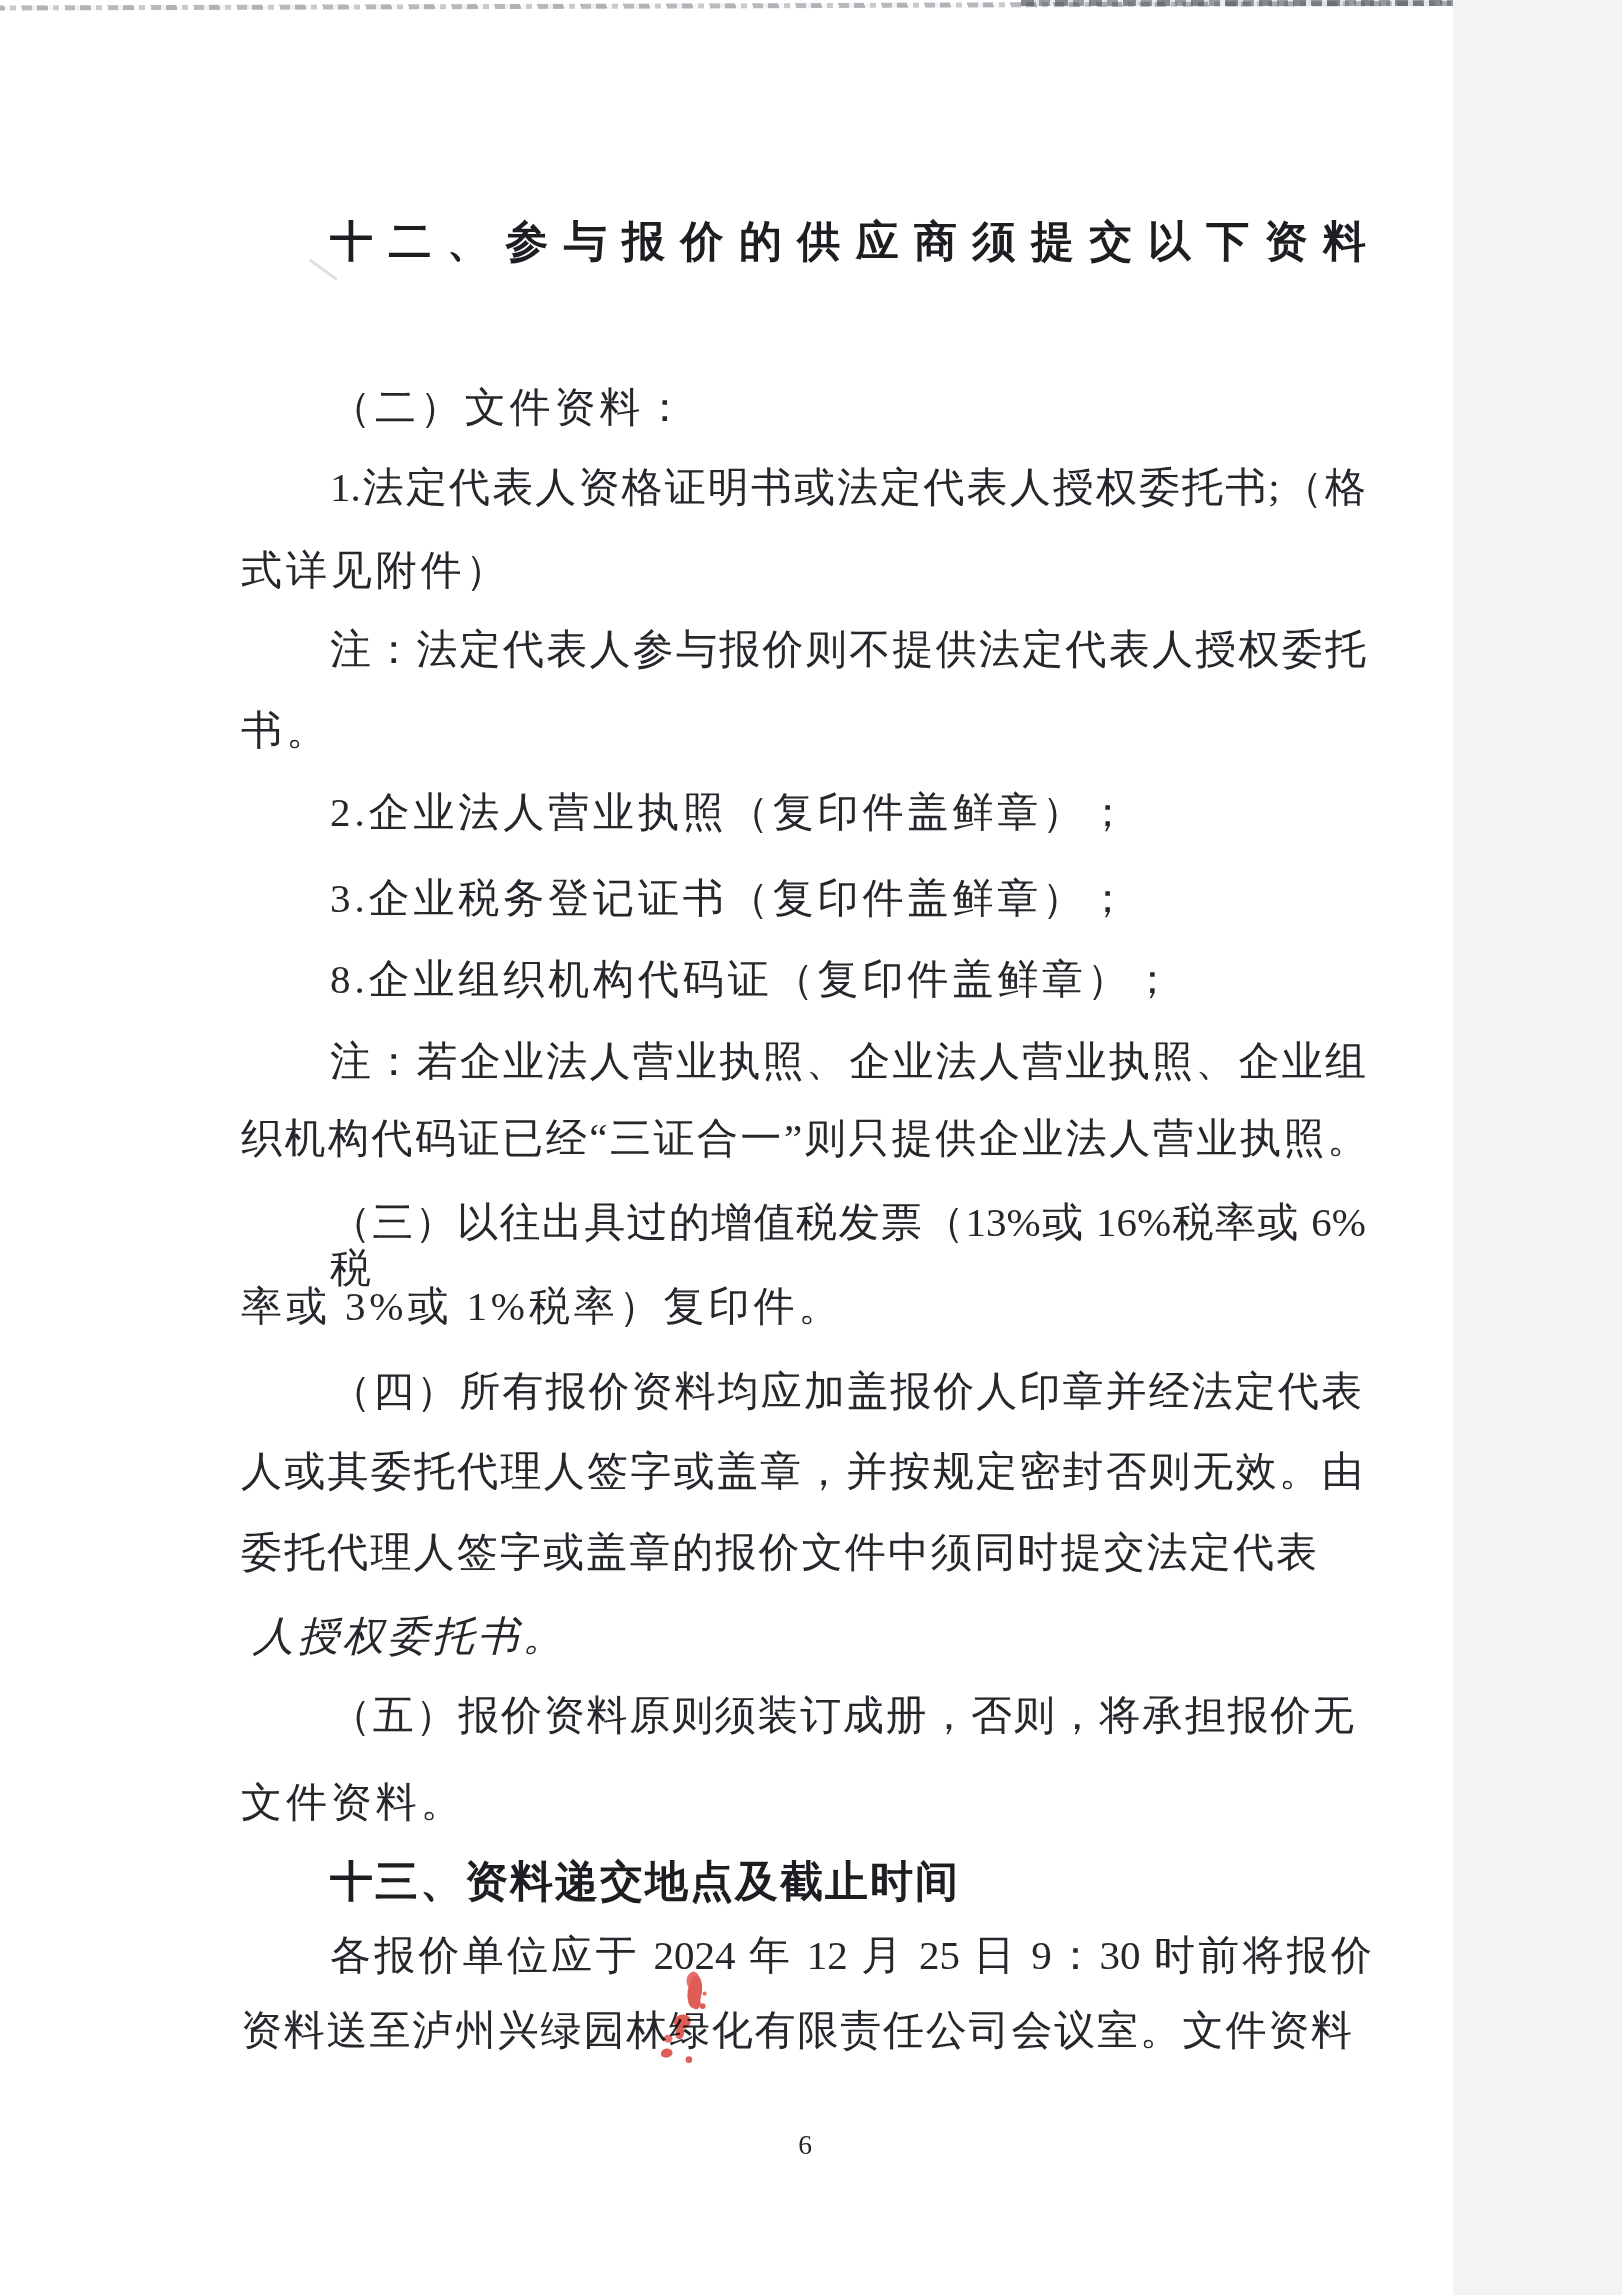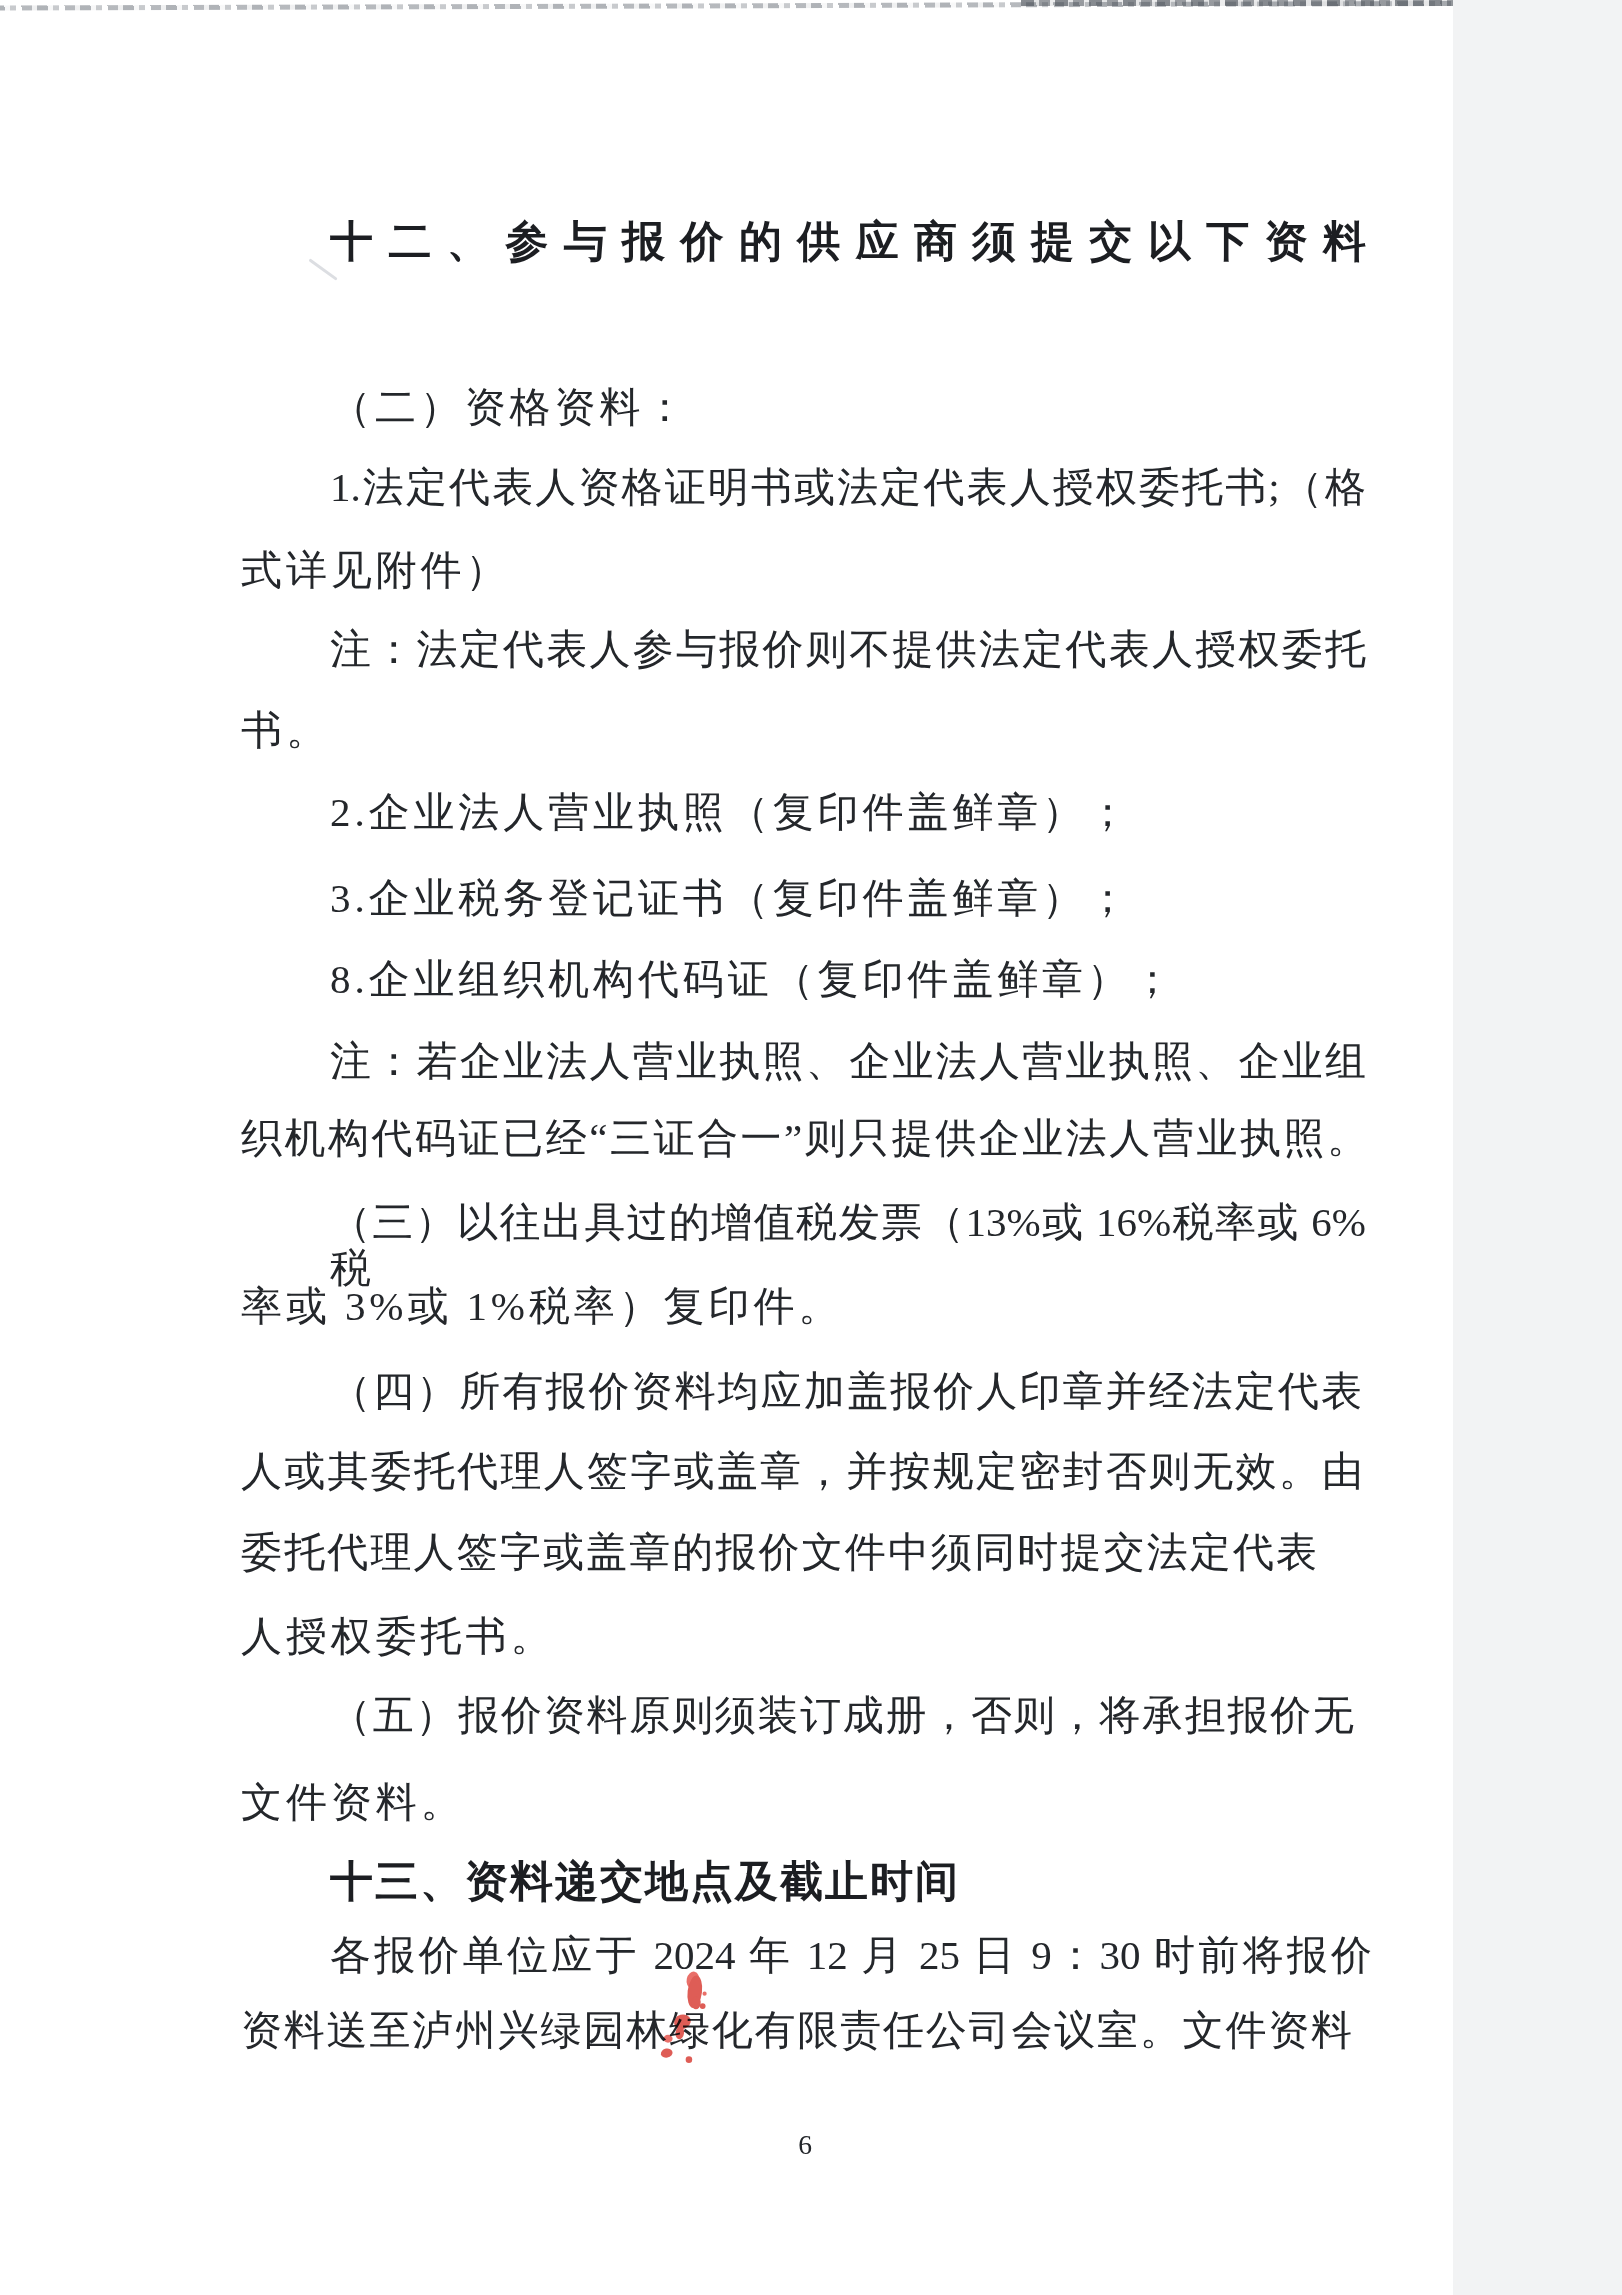--- a/index.html
+++ b/index.html
@@ -95,36 +95,36 @@
 
 <div class="page">
 
   <div class="scan-noise"></div>
   <div class="scan-noise-right"></div>
   <div class="scan-band"></div>
   <div class="smudge"></div>
 
   <div class="doc">
       <div class="line heading justify" style="left: 330px; top: 217px; width: 1036px;">十二、参与报价的供应商须提交以下资料</div>
-      <div class="line" style="left: 330px; top: 385px;">（二）资格资料：</div>
+      <div class="line" style="left: 330px; top: 385px;">（二）文件资料：</div>
       <div class="line justify" style="left: 330px; top: 465px; width: 1036px;">1.法定代表人资格证明书或法定代表人授权委托书;（格</div>
       <div class="line" style="left: 241px; top: 548px;">式详见附件）</div>
       <div class="line justify" style="left: 330px; top: 627px; width: 1036px;">注：法定代表人参与报价则不提供法定代表人授权委托</div>
       <div class="line" style="left: 241px; top: 708px;">书。</div>
       <div class="line" style="left: 330px; top: 790px;">2.企业法人营业执照（复印件盖鲜章）；</div>
       <div class="line" style="left: 330px; top: 876px;">3.企业税务登记证书（复印件盖鲜章）；</div>
       <div class="line" style="left: 330px; top: 957px;">8.企业组织机构代码证（复印件盖鲜章）；</div>
       <div class="line justify" style="left: 330px; top: 1039px; width: 1036px;">注：若企业法人营业执照、企业法人营业执照、企业组</div>
       <div class="line justify" style="left: 241px; top: 1116px; width: 1127px;">织机构代码证已经“三证合一”则只提供企业法人营业执照。</div>
       <div class="line justify" style="left: 330px; top: 1200px; width: 1036px;">（三）以往出具过的增值税发票（13%或 16%税率或 6%税</div>
       <div class="line" style="left: 241px; top: 1284px;">率或 3%或 1%税率）复印件。</div>
       <div class="line justify" style="left: 330px; top: 1369px; width: 1032px;">（四）所有报价资料均应加盖报价人印章并经法定代表</div>
       <div class="line justify" style="left: 241px; top: 1449px; width: 1122px;">人或其委托代理人签字或盖章，并按规定密封否则无效。由</div>
       <div class="line justify" style="left: 241px; top: 1530px; width: 1076px;">委托代理人签字或盖章的报价文件中须同时提交法定代表</div>
-      <div class="line" style="left: 241px; top: 1614px;">人授权委托书。</div>
+      <div class="line" style="left: 253px; top: 1614px; font-style: italic;">人授权委托书。</div>
       <div class="line justify" style="left: 330px; top: 1693px; width: 1024px;">（五）报价资料原则须装订成册，否则，将承担报价无</div>
       <div class="line" style="left: 241px; top: 1780px;">文件资料。</div>
       <div class="line heading" style="left: 330px; top: 1857px;">十三、资料递交地点及截止时间</div>
       <div class="line justify" style="left: 330px; top: 1933px; width: 1042px;">各报价单位应于 2024 年 12 月 25 日 9：30 时前将报价</div>
       <div class="line justify" style="left: 241px; top: 2008px; width: 1111px;">资料送至泸州兴绿园林绿化有限责任公司会议室。文件资料</div>
     </div>
 
   <div class="page-number">6</div>
 
   <svg class="ink" width="79" height="111" viewBox="0 0 120 170" xmlns="http://www.w3.org/2000/svg">

